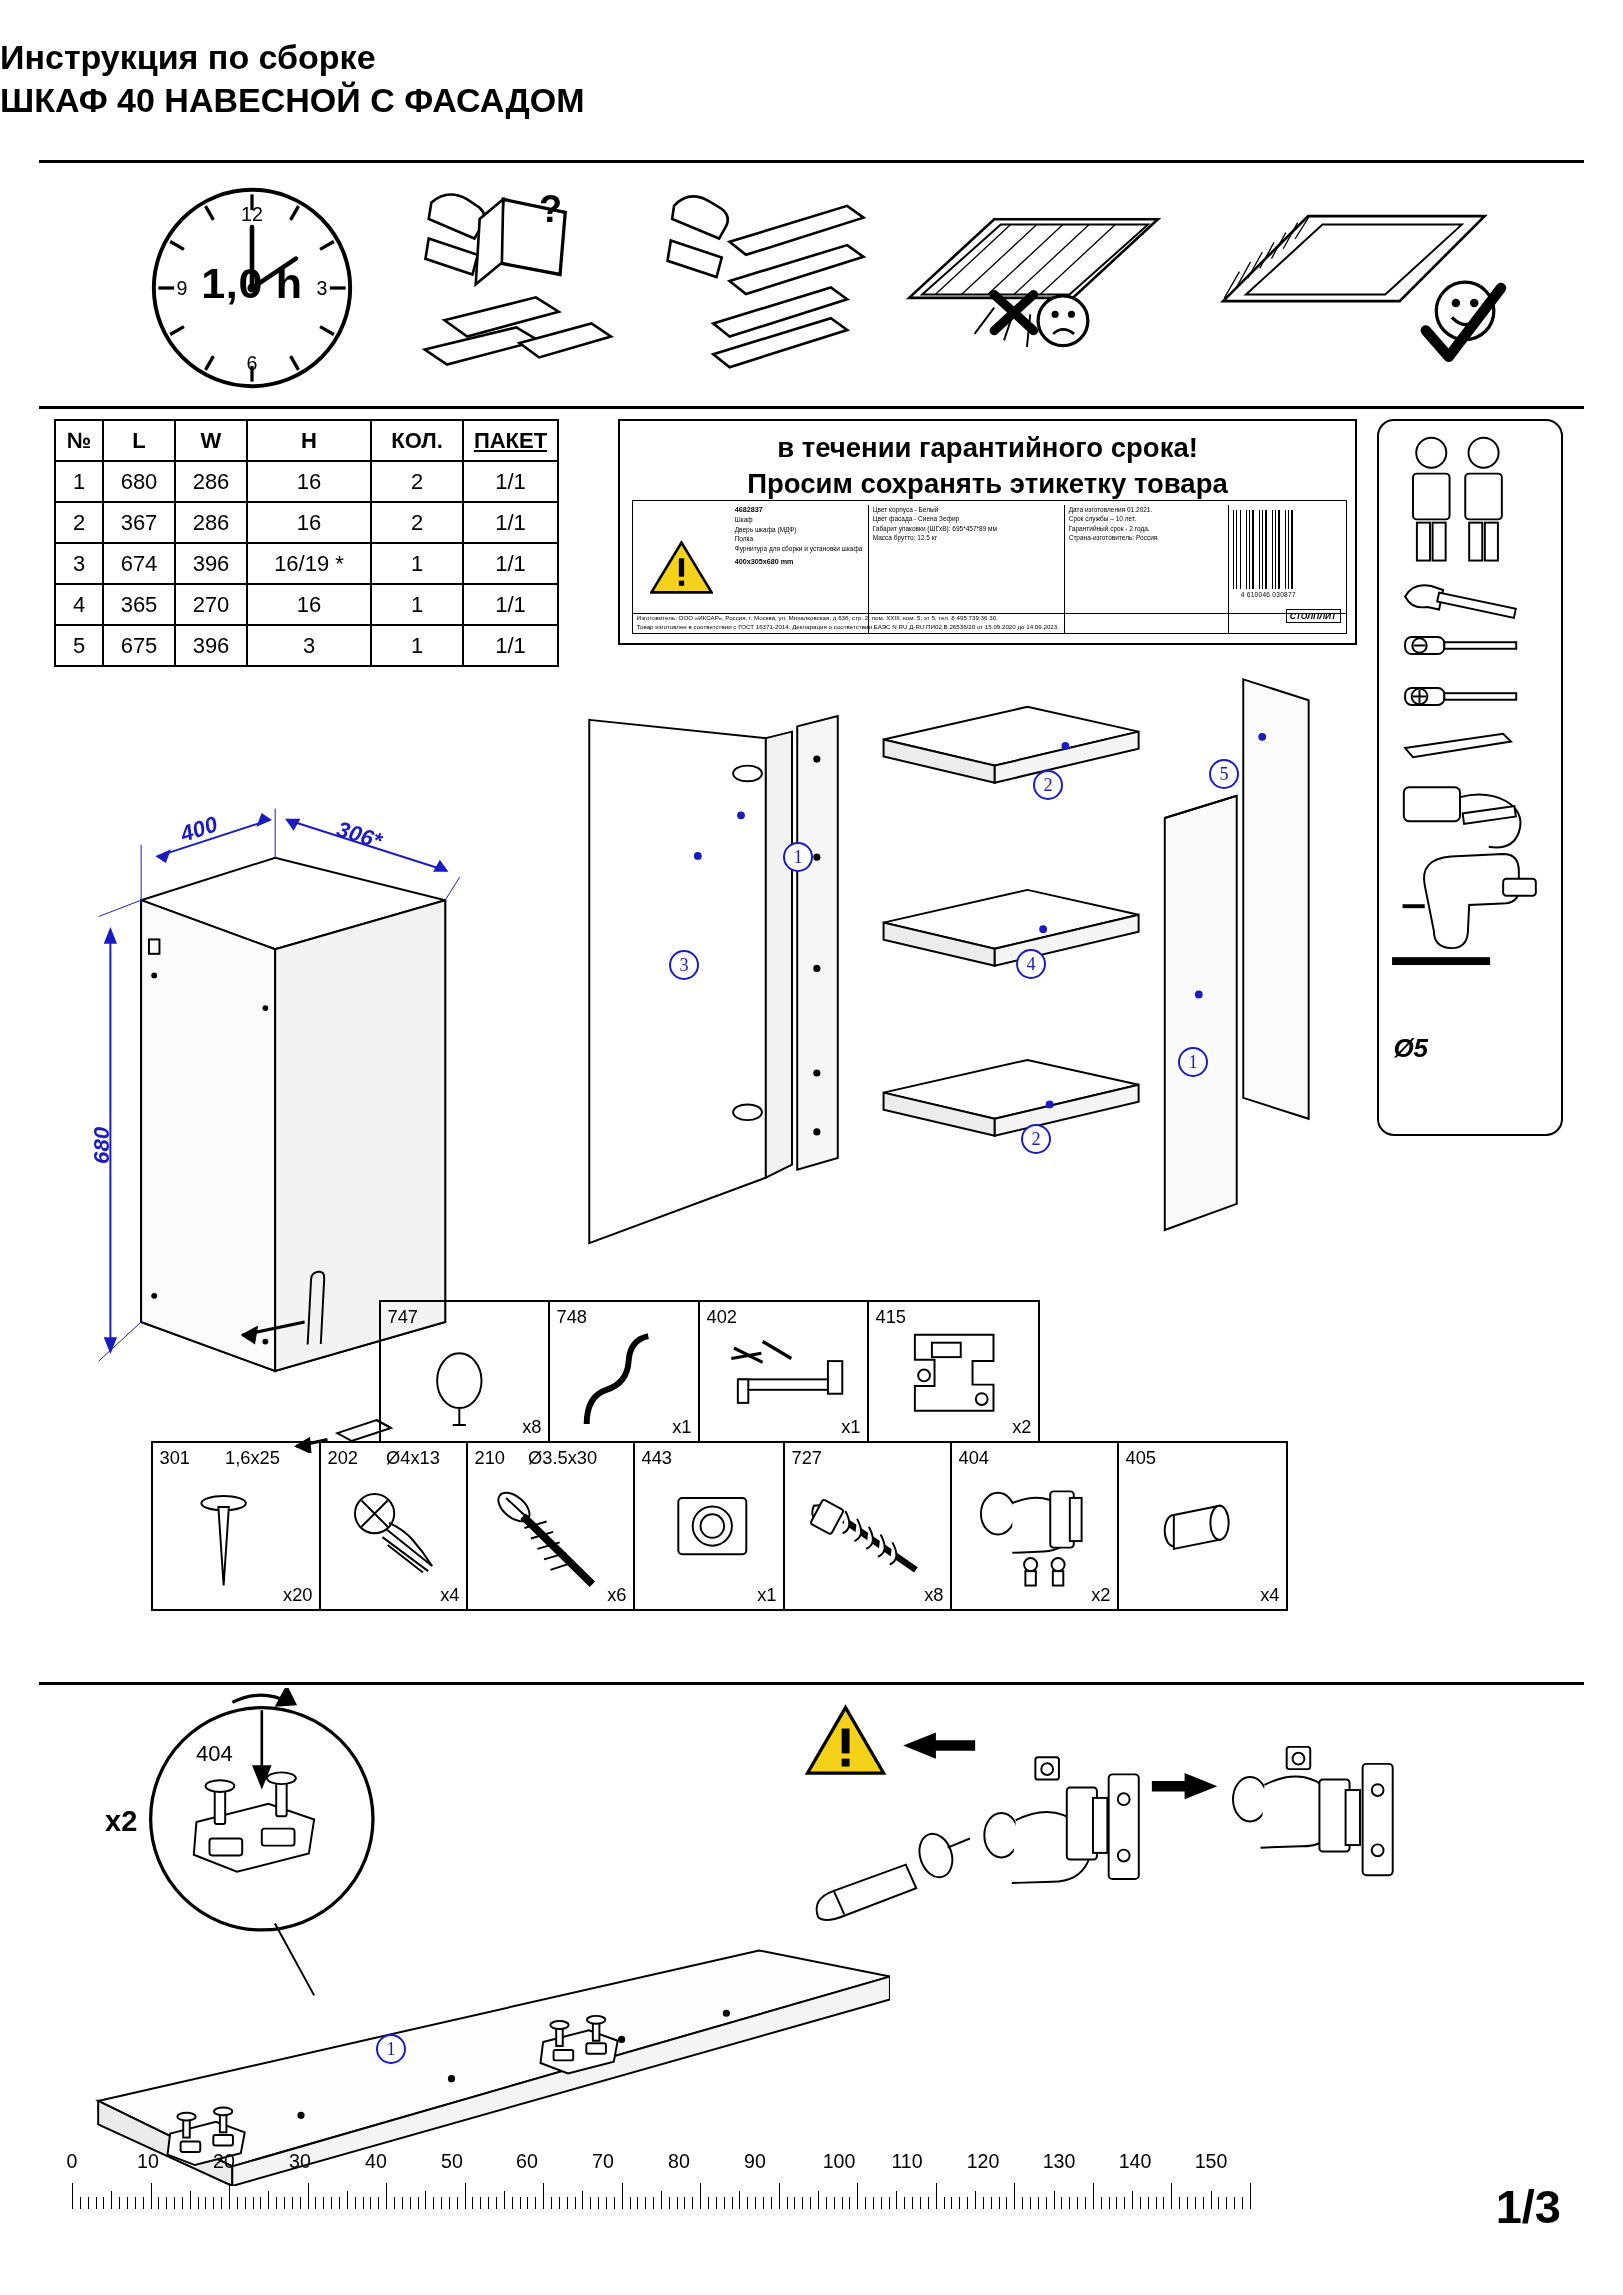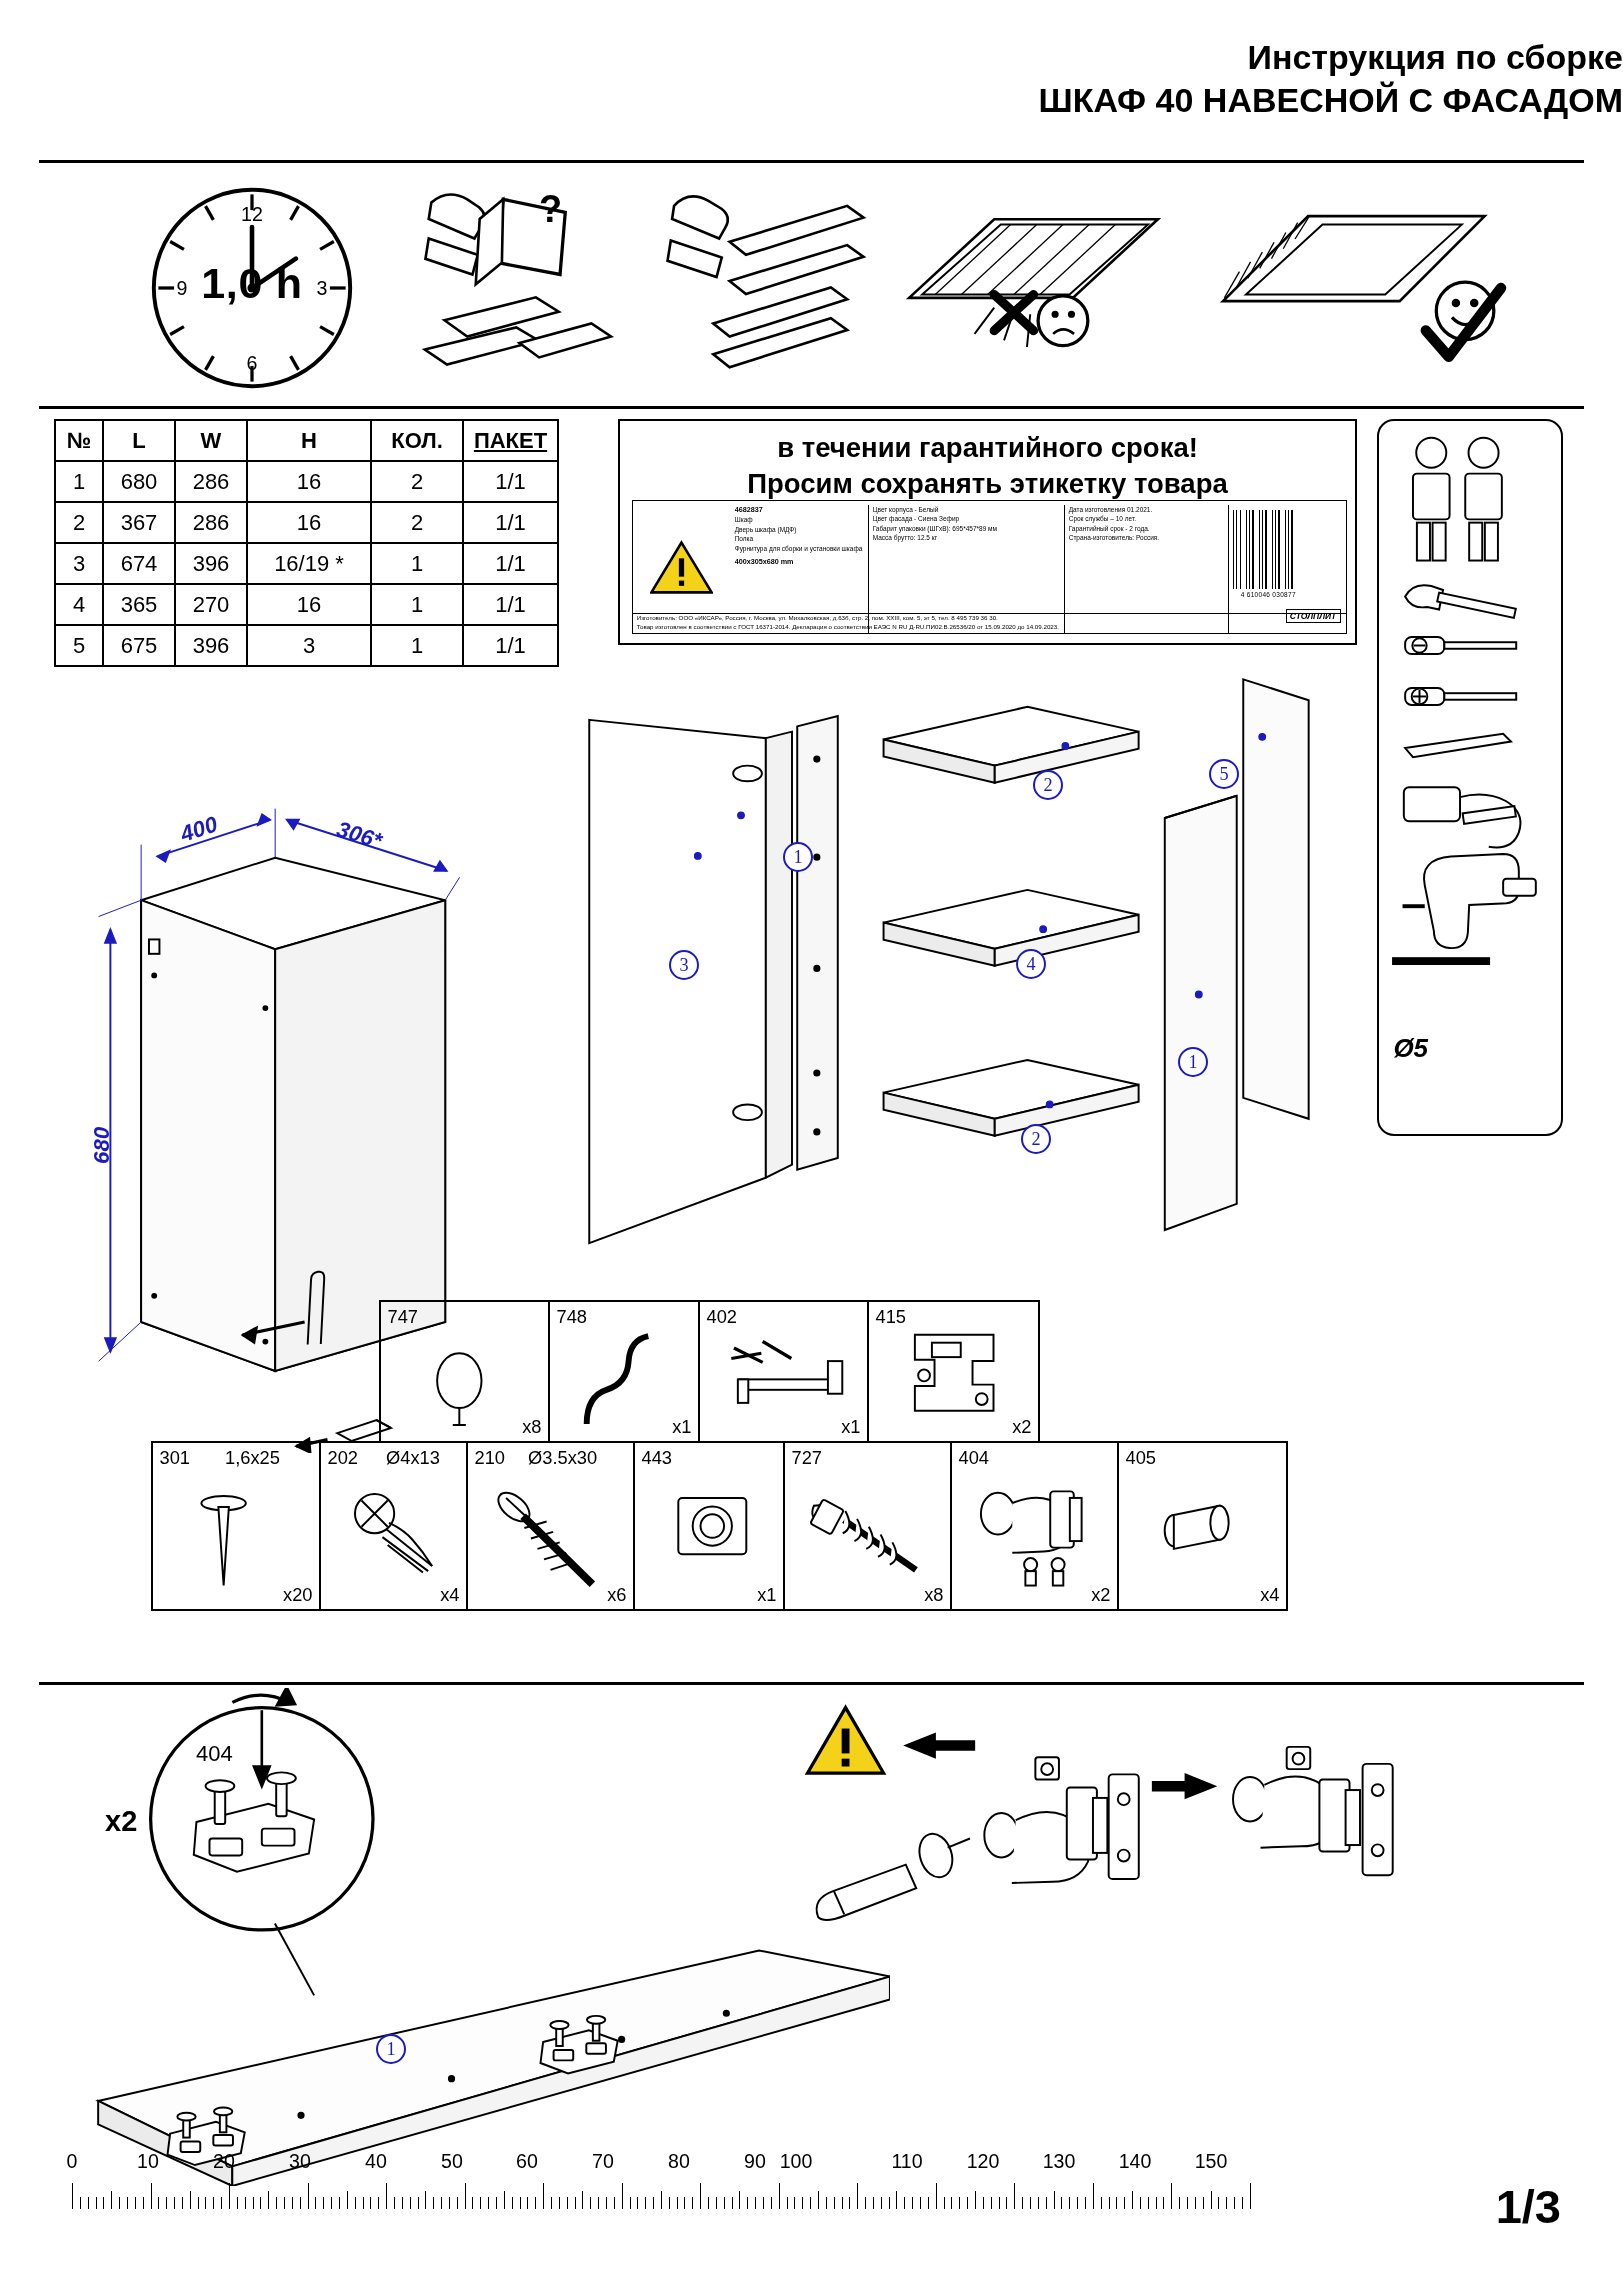--- a/index.html
+++ b/index.html
@@ -9,21 +9,21 @@
     background: #ffffff;
     font-family: "Liberation Sans", sans-serif;
     color: #000;
     position: relative;
     overflow: hidden;
   }
   .page { position:absolute; left:0; top:0; width:1623px; height:2295px; }
 
   
   .title {
-    position:absolute; left:0; top:36px; width:1623px; text-align:right;
+    position:absolute; left:0; top:36px; width:1623px; text-align:left;
     font-size:34px; font-weight:bold; line-height:1.25;
   }
   .title .l2 { display:block; }
   .hr-top { position:absolute; left:39px; top:160px; width:1545px; height:3.3px; background:#000; }
 
   
   .picto-strip { position:absolute; left:39px; top:170px; width:1545px; height:236px; }
   .hr-mid { position:absolute; left:39px; top:406px; width:1545px; height:3.3px; background:#000; }
 
   .clock { position:absolute; left:105px; top:9.8px; width:216px; height:216px; }
@@ -745,21 +745,21 @@
       <span class="rnum" style="left:0px">0</span>
       <span class="rnum" style="left:76px">10</span>
       <span class="rnum" style="left:152px">20</span>
       <span class="rnum" style="left:228px">30</span>
       <span class="rnum" style="left:304px">40</span>
       <span class="rnum" style="left:380px">50</span>
       <span class="rnum" style="left:455px">60</span>
       <span class="rnum" style="left:531px">70</span>
       <span class="rnum" style="left:607px">80</span>
       <span class="rnum" style="left:683px">90</span>
-      <span class="rnum" style="left:724px">100</span>
+      <span class="rnum" style="left:767px">100</span>
       <span class="rnum" style="left:835px">110</span>
       <span class="rnum" style="left:911px">120</span>
       <span class="rnum" style="left:987px">130</span>
       <span class="rnum" style="left:1063px">140</span>
       <span class="rnum" style="left:1139px">150</span>
     </div>
     <div class="ticks" id="ticks">
         <div class="tick" style="left: 0px; height: 26px;"></div>
         <div class="tick" style="left: 7.9px; height: 11.8px;"></div>
         <div class="tick" style="left: 15.7px; height: 11.8px;"></div>

